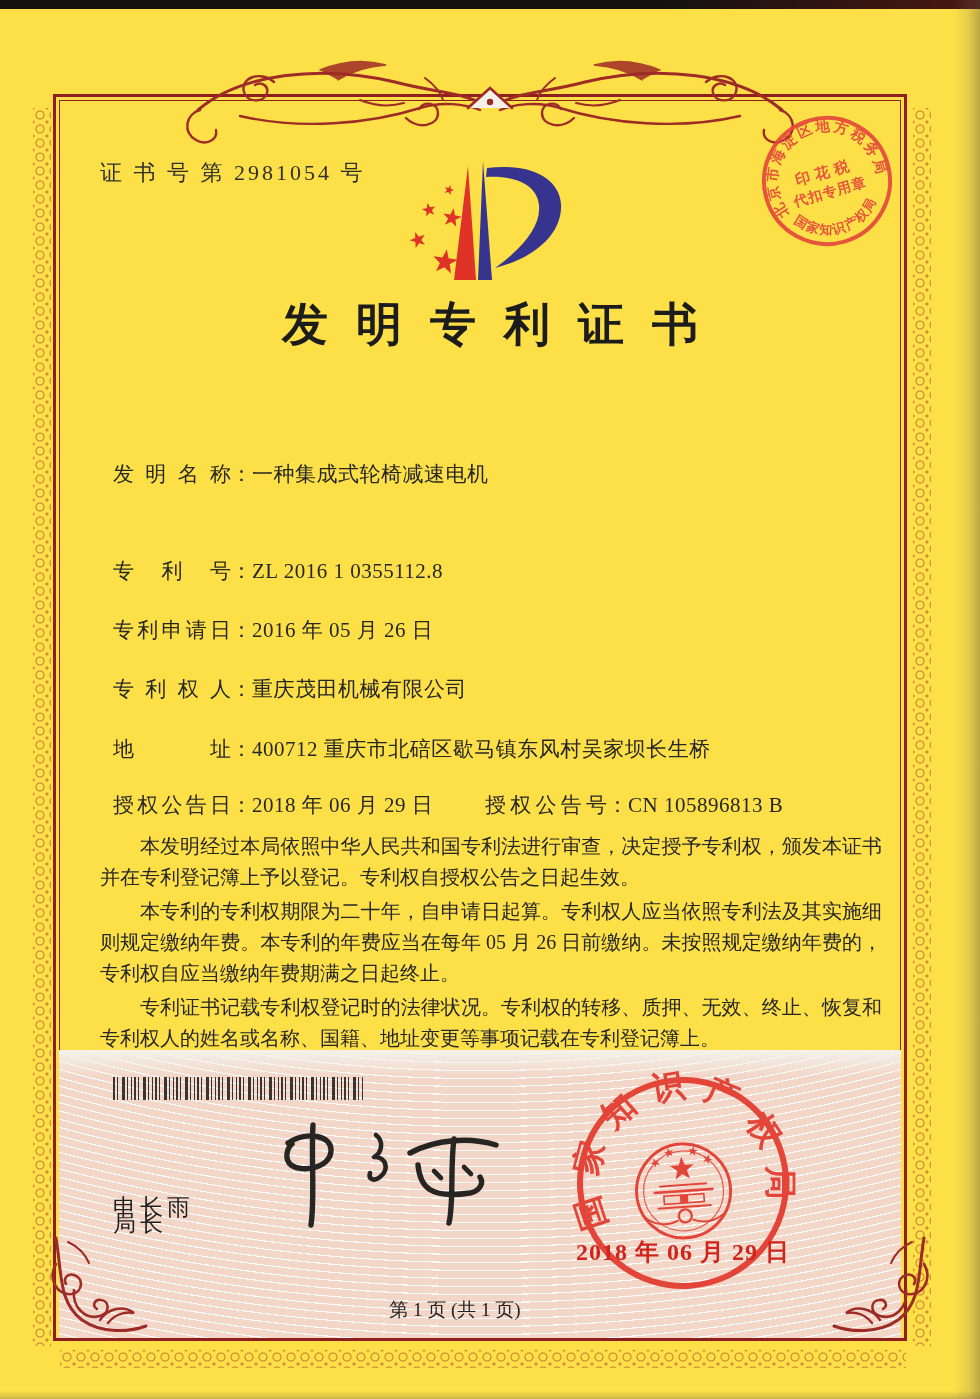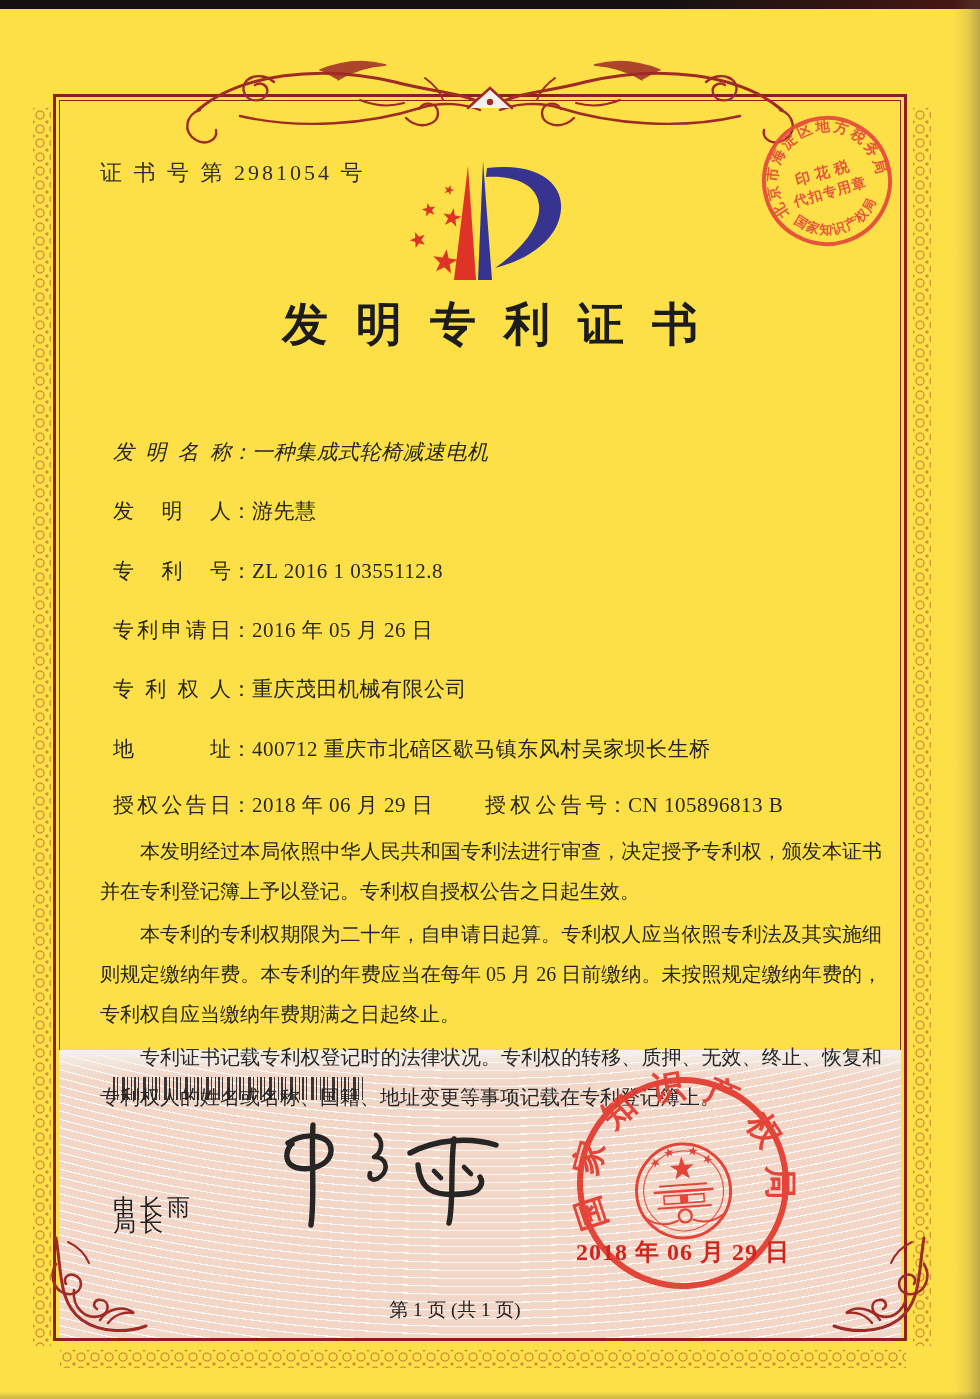--- a/index.html
+++ b/index.html
@@ -39,21 +39,21 @@
     background:linear-gradient(180deg,#f4f1ea,rgba(244,241,234,0));}
   
   .cert-no{left:100px;top:158px;font-size:22px;letter-spacing:3px;color:#2e2e2e;}
   .title{left:0;top:294px;width:980px;text-align:center;font-size:46px;font-weight:700;
     letter-spacing:28px;padding-left:28px;box-sizing:border-box;color:#1c1c1c;}
   .field-row{left:113px;font-size:21px;white-space:nowrap;color:#262626;}
   .flabel{display:inline-block;width:118px;text-align:justify;text-align-last:justify;vertical-align:top;}
   .fvalue{letter-spacing:.5px;}
   .row-b{left:485px;font-size:21px;white-space:nowrap;color:#262626;}
   .paras{left:100px;top:831px;width:782px;}
-  .paras p{margin:0 0 3px 0;font-size:20px;line-height:40px;text-indent:2em;text-align:justify;color:#262626;}
+  .paras p{margin:0 0 3px 0;font-size:20px;line-height:31px;text-indent:2em;text-align:justify;color:#262626;}
   .barcode{left:113px;top:1077px;width:252px;height:23px;opacity:.88;
     background:repeating-linear-gradient(90deg,#1e1e1e 0 2px,transparent 2px 4px,#1e1e1e 4px 5px,transparent 5px 9px,#1e1e1e 9px 12px,transparent 12px 14px,#1e1e1e 14px 15px,transparent 15px 18px,#1e1e1e 18px 19px,transparent 19px 21px);}
   .director-title{left:113px;top:1208px;font-size:23px;letter-spacing:4px;color:#1f1f1f;}
   .director-name{left:113px;top:1192px;font-size:23px;letter-spacing:4px;color:#1f1f1f;}
   .seal-wrap{left:566px;top:1066px;width:234px;height:234px;}
   .seal-date{left:566px;top:1236px;width:234px;text-align:center;font-size:24px;font-weight:700;
     color:#cf251c;letter-spacing:1px;white-space:nowrap;}
   .footer-page{left:0;top:1297px;width:910px;text-align:center;font-size:19px;color:#222;}
   .tax-wrap{left:752px;top:106px;width:150px;height:150px;transform:rotate(-16deg);}
   svg text{font-family:"Liberation Serif","DejaVu Serif",serif;}
@@ -123,25 +123,22 @@
     <use href="#lstar" transform="translate(59,66) scale(0.98) rotate(10)"></use>
     <use href="#lstar" transform="translate(25,88) scale(0.84) rotate(-20)"></use>
     <use href="#lstar" transform="translate(52,110) scale(1.3) rotate(8)"></use>
     <polygon points="75,14 83,128 61,128" fill="#df3327"></polygon>
     <polygon points="90,9 99,128 85,128" fill="#36348f"></polygon>
     <path d="M94,16 C144,10 170,31 168,57 C166,88 134,108 102,116 C131,95 148,74 146,53 C144,31 118,23 93,25 Z" fill="#36348f"></path>
   </svg>
 
   <div class="abs title">发明专利证书</div>
 
-  <div class="abs field-row" style="top:438px;font-style:italic;">
+  <div class="abs field-row" style="top:460px;">
     <span class="flabel">发明名称</span><span>：</span><span class="fvalue">一种集成式轮椅减速电机</span>
-  </div>
-  <div class="abs field-row" style="top:497px;">
-    <span class="flabel">发明人</span><span>：</span><span class="fvalue">游先慧</span>
   </div>
   <div class="abs field-row" style="top:557px;">
     <span class="flabel">专利号</span><span>：</span><span class="fvalue">ZL 2016 1 0355112.8</span>
   </div>
   <div class="abs field-row" style="top:616px;">
     <span class="flabel">专利申请日</span><span>：</span><span class="fvalue">2016 年 05 月 26 日</span>
   </div>
   <div class="abs field-row" style="top:675px;">
     <span class="flabel">专利权人</span><span>：</span><span class="fvalue">重庆茂田机械有限公司</span>
   </div>

